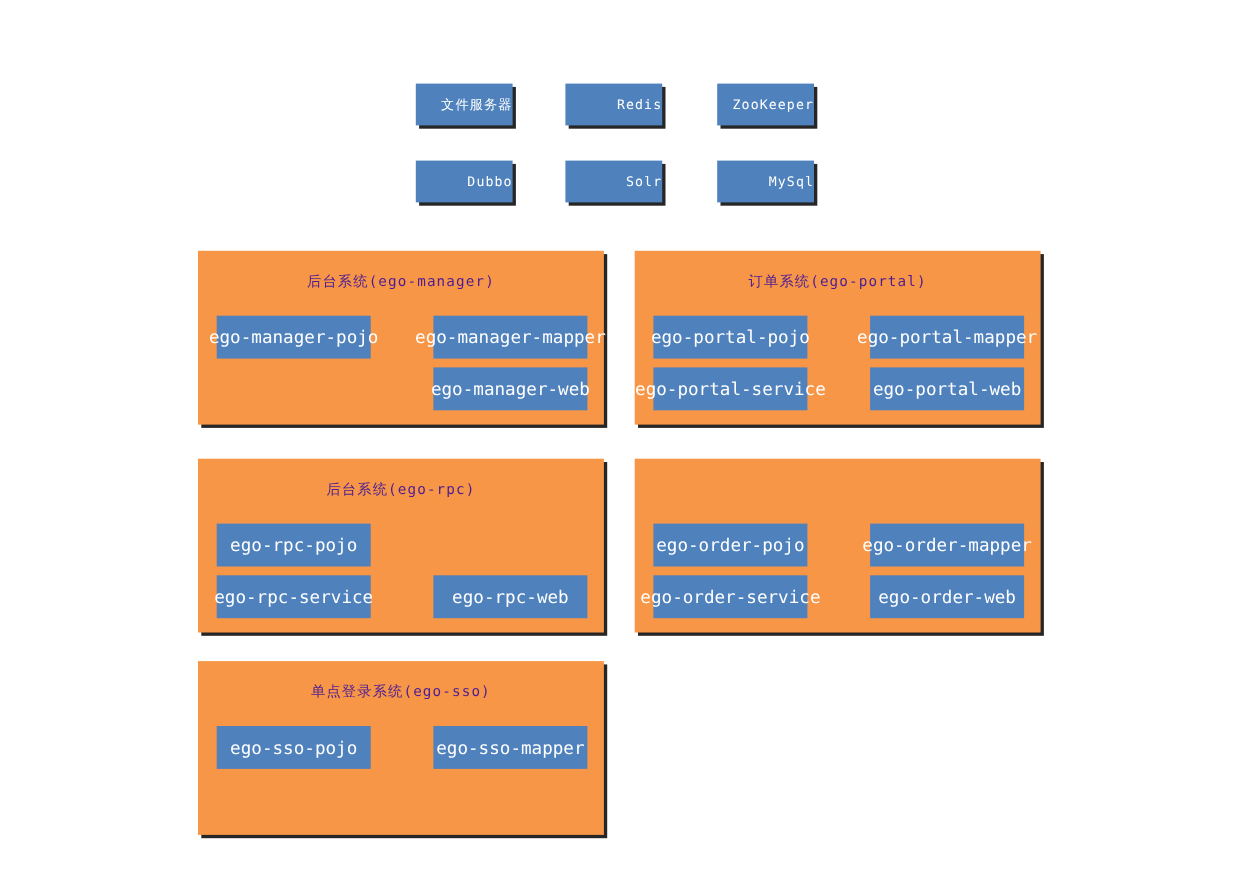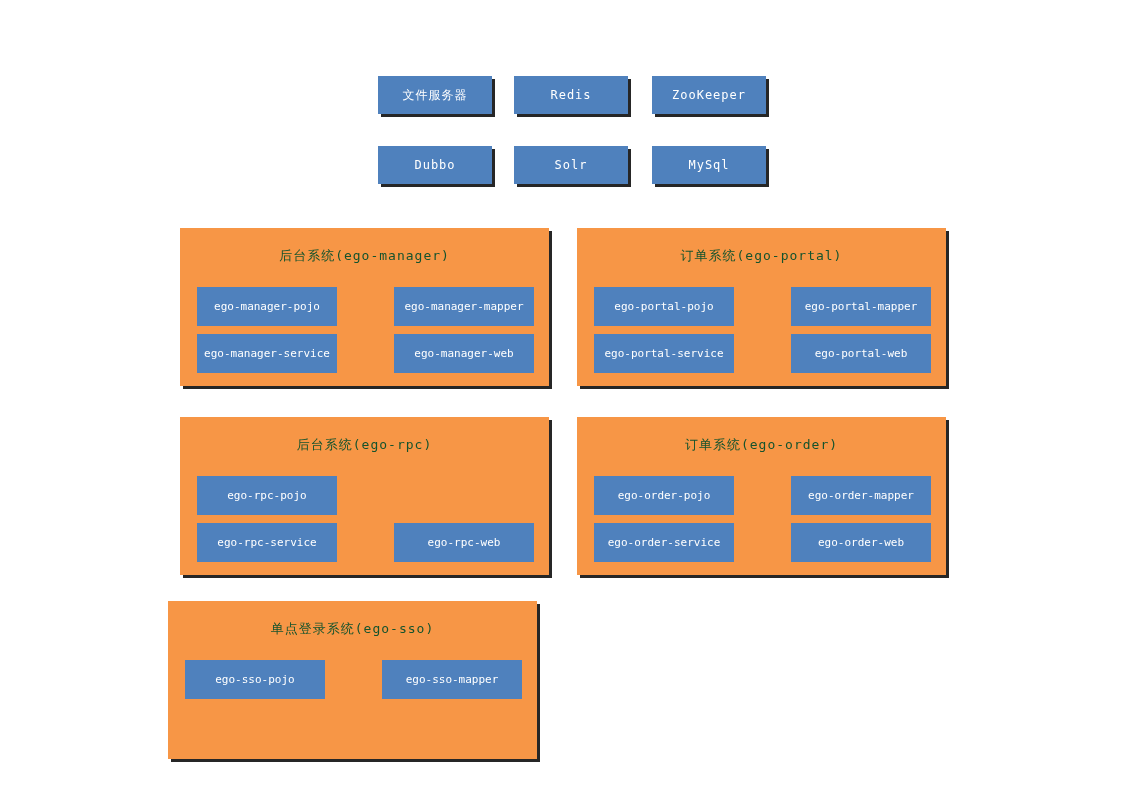--- a/index.html
+++ b/index.html
@@ -5,55 +5,55 @@
   html,body{margin:0;padding:0;}
   body{
     width:1123px;height:794px;position:relative;overflow:hidden;
     background:#ffffff;
     font-family:"DejaVu Sans Mono","Liberation Mono",monospace;
   }
   .canvas{position:absolute;left:0;top:0;width:1123px;height:794px;}
 
   
   .infra-box{
-    position:absolute;width:114px;height:38px;
+    position:absolute;width:88px;height:38px;
     background:#4f81bd;
     box-shadow:3px 3px 0 rgba(0,0,0,0.85);
     color:#ffffff;font-size:12px;
-    display:flex;align-items:center;justify-content:center;
+    display:flex;align-items:center;justify-content:flex-end;
     letter-spacing:1px;
   }
   .ib-r1{top:76px}
   .ib-r2{top:146px}
   .ib-c1{left:378px}
   .ib-c2{left:514px}
   .ib-c3{left:652px}
 
   
   .panel{
     position:absolute;width:369px;height:158px;
     background:#f79646;
     box-shadow:3px 3px 0 rgba(0,0,0,0.85);
   }
   .p1{left:180px;top:228px}
   .p2{left:577px;top:228px}
   .p3{left:180px;top:417px}
   .p4{left:577px;top:417px}
-  .p5{left:168px;top:601px}
+  .p5{left:180px;top:601px}
 
   .panel-title{
     position:absolute;left:0;top:19px;width:100%;
-    text-align:center;color:#14532d;font-size:13px;
+    text-align:center;color:#4c1d95;font-size:13px;
     letter-spacing:1px;
   }
 
   
   .module{
     position:absolute;width:140px;height:39px;
-    background:#4f81bd;color:#ffffff;font-size:11px;
+    background:#4f81bd;color:#ffffff;font-size:16px;
     display:flex;align-items:center;justify-content:center;
     white-space:nowrap;
   }
   .m0{left:17px;top:59px}
   .m1{left:214px;top:59px}
   .m2{left:17px;top:106px}
   .m3{left:214px;top:106px}
 </style>
 </head>
 <body>
@@ -76,41 +76,39 @@
     <span>Solr</span>
   </div>
   <div class="infra-box ib-r2 ib-c3">
     <span>MySql</span>
   </div>
 
   <div class="panel p1">
     <div class="panel-title">后台系统(ego-manager)</div>
     <div class="module m0">ego-manager-pojo</div>
     <div class="module m1">ego-manager-mapper</div>
-    <div class="module m2">ego-manager-service</div>
     <div class="module m3">ego-manager-web</div>
   </div>
 
   <div class="panel p2">
     <div class="panel-title">订单系统(ego-portal)</div>
     <div class="module m0">ego-portal-pojo</div>
     <div class="module m1">ego-portal-mapper</div>
     <div class="module m2">ego-portal-service</div>
     <div class="module m3">ego-portal-web</div>
   </div>
 
   <div class="panel p3">
     <div class="panel-title">后台系统(ego-rpc)</div>
     <div class="module m0">ego-rpc-pojo</div>
     <div class="module m2">ego-rpc-service</div>
     <div class="module m3">ego-rpc-web</div>
   </div>
 
   <div class="panel p4">
-    <div class="panel-title">订单系统(ego-order)</div>
     <div class="module m0">ego-order-pojo</div>
     <div class="module m1">ego-order-mapper</div>
     <div class="module m2">ego-order-service</div>
     <div class="module m3">ego-order-web</div>
   </div>
 
   <div class="panel p5">
     <div class="panel-title">单点登录系统(ego-sso)</div>
     <div class="module m0">ego-sso-pojo</div>
     <div class="module m1">ego-sso-mapper</div>

